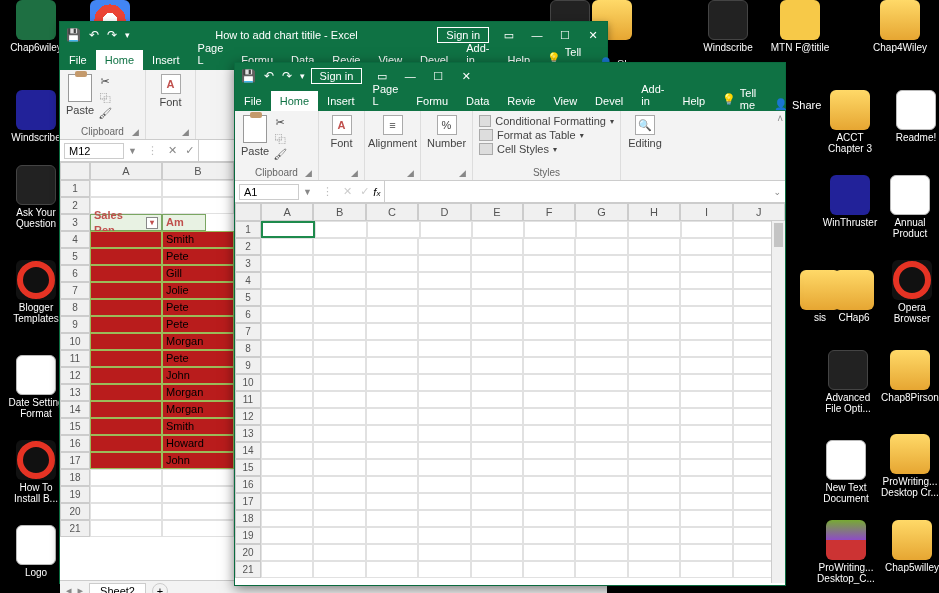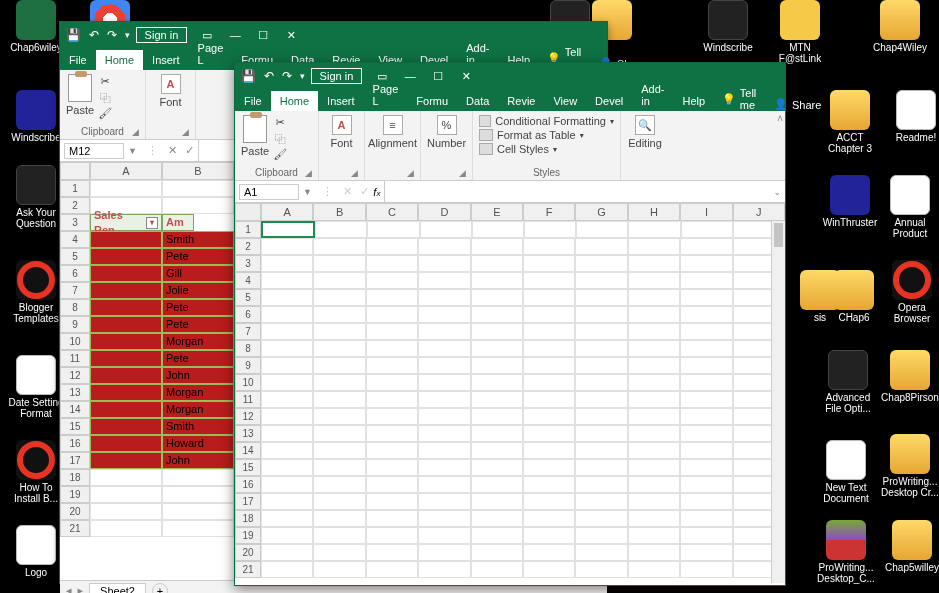--- a/index.html
+++ b/index.html
@@ -113,21 +113,21 @@
     <div class="desktop-icon" style="left: 582px; top: 0px;">
       <div class="ico ico-folder"></div>
       <div class="lbl"></div>
     </div>
     <div class="desktop-icon" style="left: 698px; top: 0px;">
       <div class="ico ico-dark"></div>
       <div class="lbl">Windscribe</div>
     </div>
     <div class="desktop-icon" style="left: 770px; top: 0px;">
       <div class="ico ico-mtn"></div>
-      <div class="lbl">MTN F@stLink</div>
+      <div class="lbl">MTN F@titile</div>
     </div>
     <div class="desktop-icon" style="left: 870px; top: 0px;">
       <div class="ico ico-folder"></div>
       <div class="lbl">Chap4Wiley</div>
     </div>
     <div class="desktop-icon" style="left: 6px; top: 90px;">
       <div class="ico ico-blue"></div>
       <div class="lbl">Windscribe</div>
     </div>
     <div class="desktop-icon" style="left: 820px; top: 90px;">
@@ -205,20 +205,21 @@
   </div>
 
 <div class="win1">
   <div class="titlebar">
     <div class="qat">
       <span>💾</span>
       <span>↶</span>
       <span>↷</span>
       <span style="font-size:9px">▾</span>
     </div>
+    <div class="titlecenter">How to add chart titile  -  Excel</div>
     <div class="signin">Sign in</div>
     <div class="winbtns">
       <span>▭</span>
       <span>—</span>
       <span>☐</span>
       <span>✕</span>
     </div>
   </div>
   <div class="ribbon-tabs" id="w1-tabs">
       <div class="tab">File</div>
@@ -298,21 +299,21 @@
           <div class="rh">2</div>
           <div class="c"></div>
           <div class="c"></div>
         </div>
         <div class="w1-row w1-header-row">
           <div class="rh">3</div>
           <div class="c">
             <span>Sales Rep</span>
             <span class="dd">▾</span>
           </div>
-          <div class="c" style="width:32px;overflow:hidden">
+          <div class="c" style="width:44px;overflow:hidden">
             <span>Am</span>
           </div>
         </div>
         <div class="w1-row w1-data">
           <div class="rh">4</div>
           <div class="c"></div>
           <div class="c first">Smith</div>
         </div>
         <div class="w1-row w1-data">
           <div class="rh">5</div>

